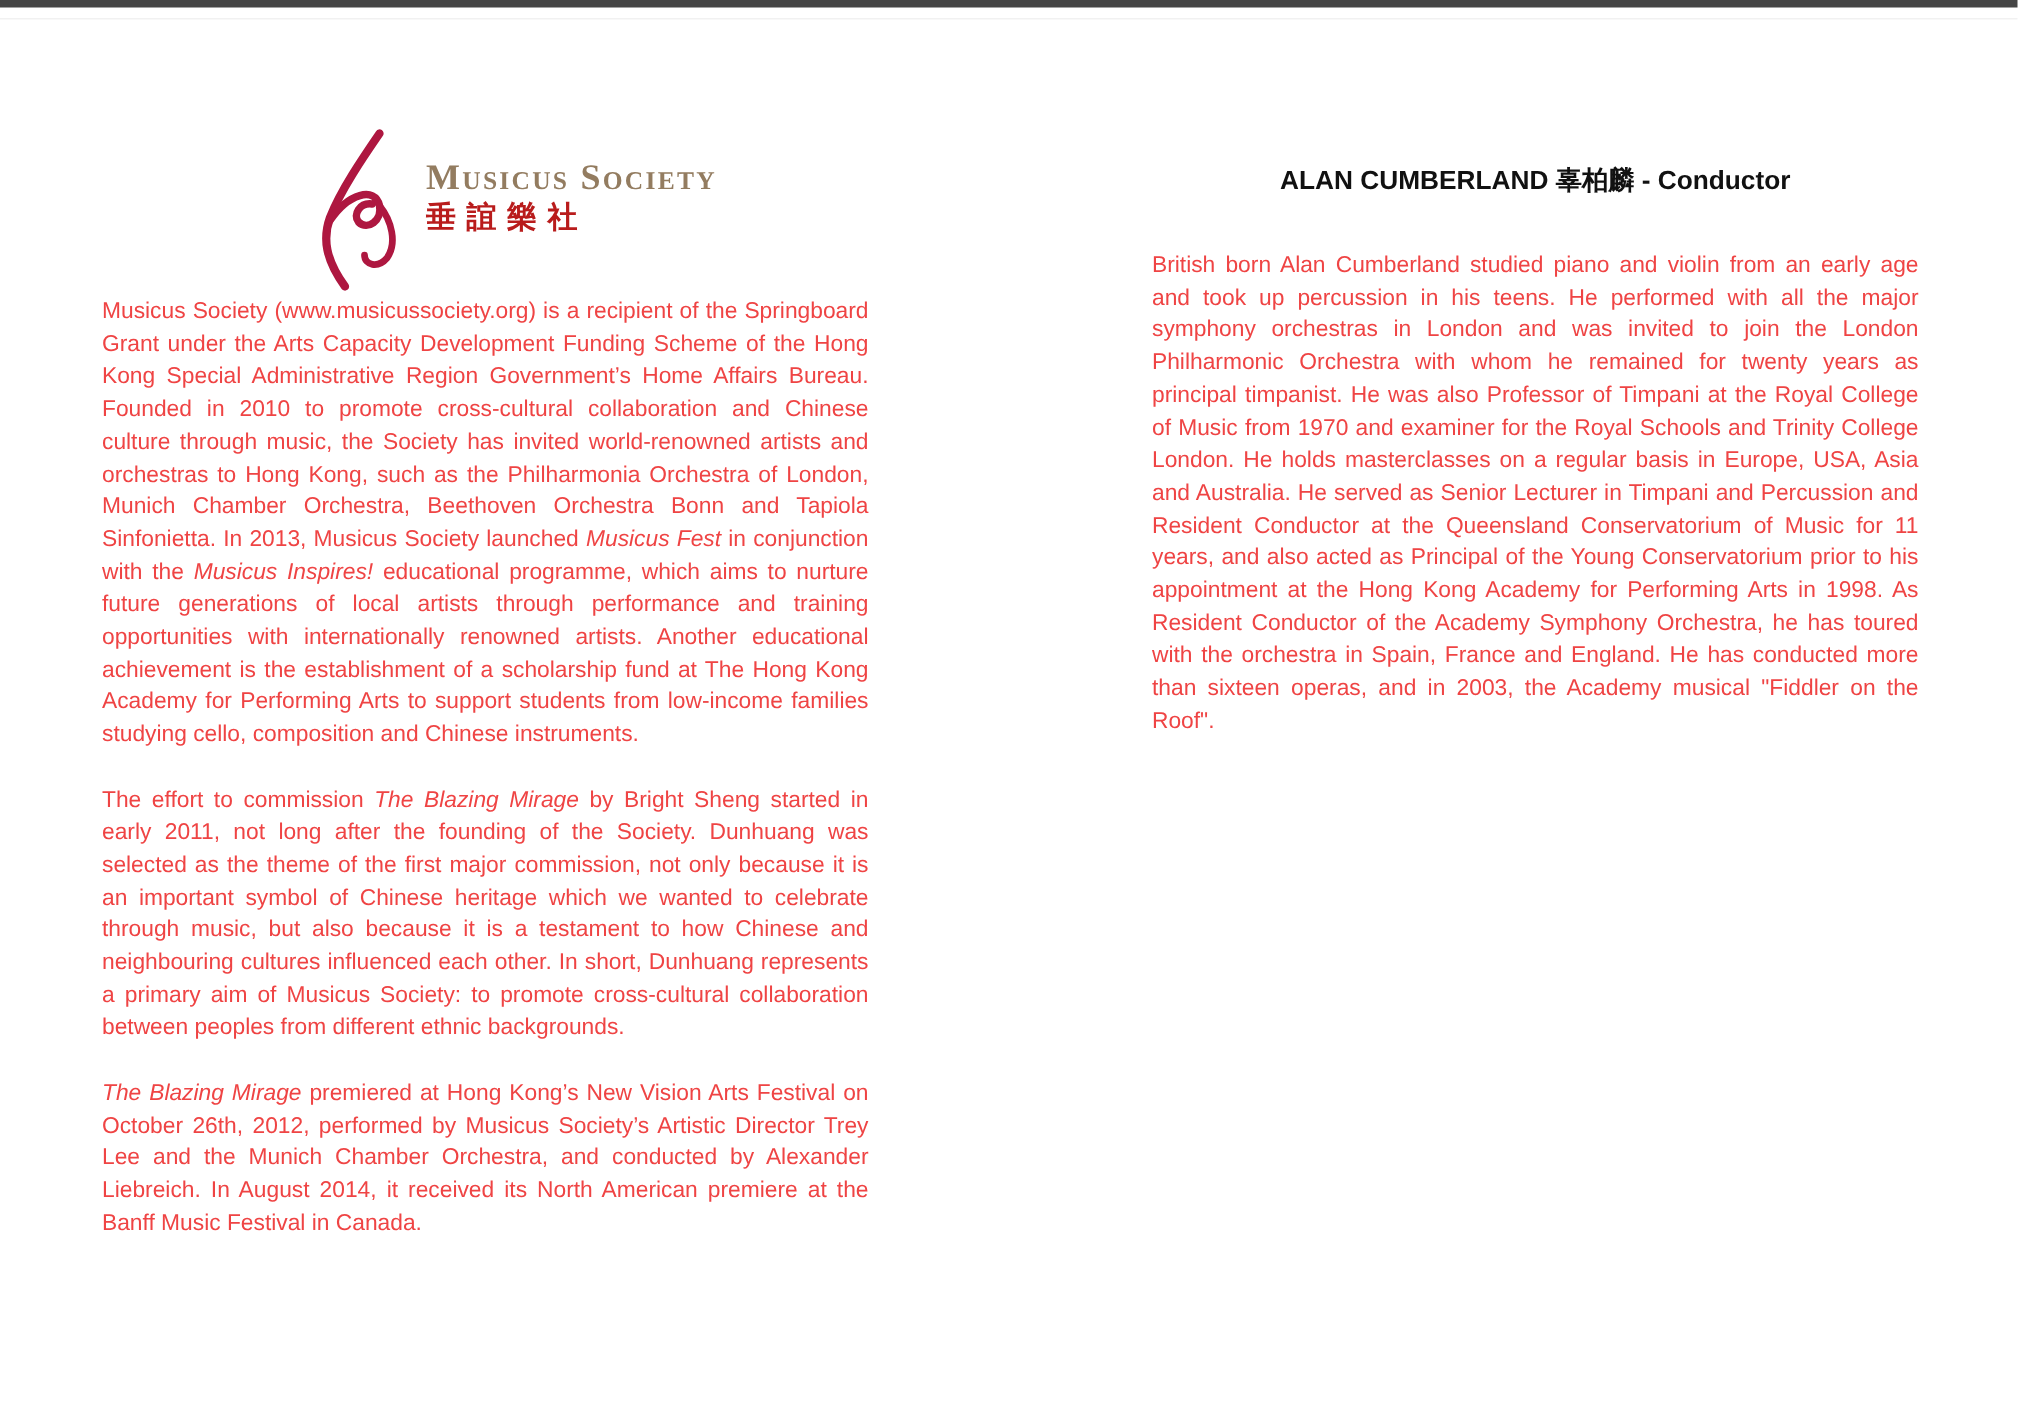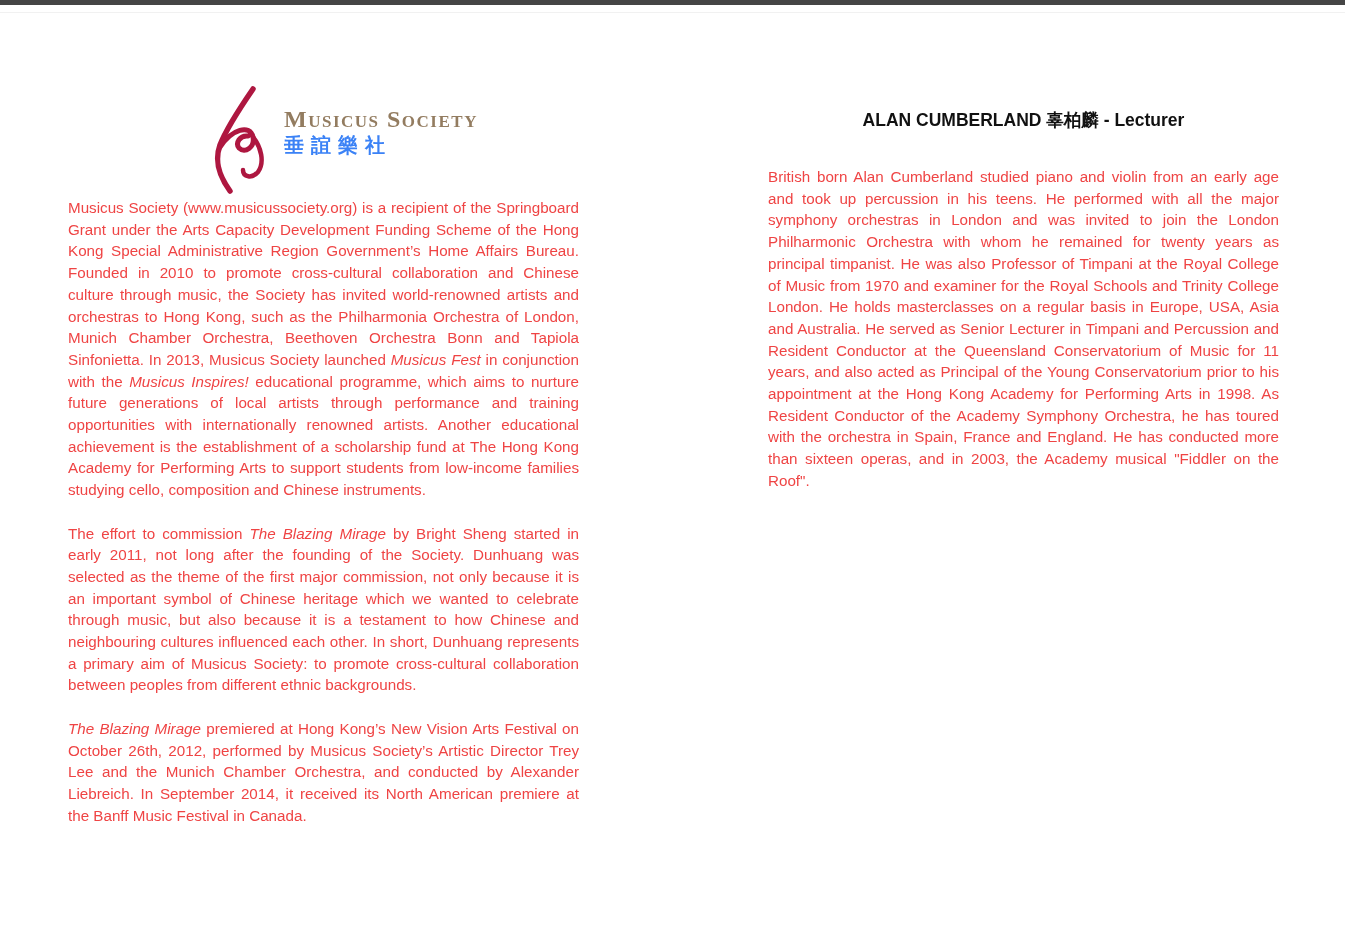--- a/index.html
+++ b/index.html
@@ -41,21 +41,21 @@
     line-height: 24px;
     color: #937C60;
     white-space: nowrap;
   }
   .logo-chinese {
     font-family: "Liberation Serif", serif;
     font-weight: bold;
     font-size: 20px;
     letter-spacing: 7px;
     line-height: 28px;
-    color: #3b82f6;
+    color: #b91c1c;
     white-space: nowrap;
   }
 
   .left-text {
     position: absolute; left: 68px; top: 197px; width: 511px;
   }
   .right-col {
     position: absolute; left: 768px; top: 110px; width: 511px;
   }
   .doc-par {
@@ -95,21 +95,21 @@
     </svg>
     <div class="logo-text">
       <div class="logo-wordmark">Musicus Society</div>
       <div class="logo-chinese">垂誼樂社</div>
     </div>
   </div>
 
   <div class="left-text">
     <p class="doc-par"><span>Musicus Society (www.musicussociety.org) is a recipient of the Springboard Grant under the Arts Capacity Development Funding Scheme of the Hong Kong Special Administrative Region Government’s Home Affairs Bureau. Founded in 2010 to promote cross-cultural collaboration and Chinese culture through music, the Society has invited world-renowned artists and orchestras to Hong Kong, such as the Philharmonia Orchestra of London, Munich Chamber Orchestra, Beethoven Orchestra Bonn and Tapiola Sinfonietta. In 2013, Musicus Society launched </span><span class="italic">Musicus Fest</span><span> in conjunction with the </span><span class="italic">Musicus Inspires!</span><span> educational programme, which aims to nurture future generations of local artists through performance and training opportunities with internationally renowned artists. Another educational achievement is the establishment of a scholarship fund at The Hong Kong Academy for Performing Arts to support students from low-income families studying cello, composition and Chinese instruments.</span></p>
     <p class="doc-par"><span>The effort to commission </span><span class="italic">The Blazing Mirage</span><span> by Bright Sheng started in early 2011, not long after the founding of the Society. Dunhuang was selected as the theme of the first major commission, not only because it is an important symbol of Chinese heritage which we wanted to celebrate through music, but also because it is a testament to how Chinese and neighbouring cultures influenced each other. In short, Dunhuang represents a primary aim of Musicus Society: to promote cross-cultural collaboration between peoples from different ethnic backgrounds.</span></p>
-    <p class="doc-par"><span class="italic">The Blazing Mirage</span><span> premiered at Hong Kong’s New Vision Arts Festival on October 26th, 2012, performed by Musicus Society’s Artistic Director Trey Lee and the Munich Chamber Orchestra, and conducted by Alexander Liebreich. In September 2014, it received its North American premiere at the Banff Music Festival in Canada.</span></p>
+    <p class="doc-par"><span class="italic">The Blazing Mirage</span><span> premiered at Hong Kong’s New Vision Arts Festival on October 26th, 2012, performed by Musicus Society’s Artistic Director Trey Lee and the Munich Chamber Orchestra, and conducted by Alexander Liebreich. In August 2014, it received its North American premiere at the Banff Music Festival in Canada.</span></p>
   </div>
 
   <div class="right-col">
-    <div class="conductor-title">ALAN CUMBERLAND 辜柏麟 - Lecturer</div>
+    <div class="conductor-title">ALAN CUMBERLAND 辜柏麟 - Conductor</div>
     <p class="doc-par"><span>British born Alan Cumberland studied piano and violin from an early age and took up percussion in his teens. He performed with all the major symphony orchestras in London and was invited to join the London Philharmonic Orchestra with whom he remained for twenty years as principal timpanist. He was also Professor of Timpani at the Royal College of Music from 1970 and examiner for the Royal Schools and Trinity College London. He holds masterclasses on a regular basis in Europe, USA, Asia and Australia. He served as Senior Lecturer in Timpani and Percussion and Resident Conductor at the Queensland Conservatorium of Music for 11 years, and also acted as Principal of the Young Conservatorium prior to his appointment at the Hong Kong Academy for Performing Arts in 1998. As Resident Conductor of the Academy Symphony Orchestra, he has toured with the orchestra in Spain, France and England. He has conducted more than sixteen operas, and in 2003, the Academy musical "Fiddler on the Roof".</span></p>
   </div>
 
 </div>
 
 </body></html>

